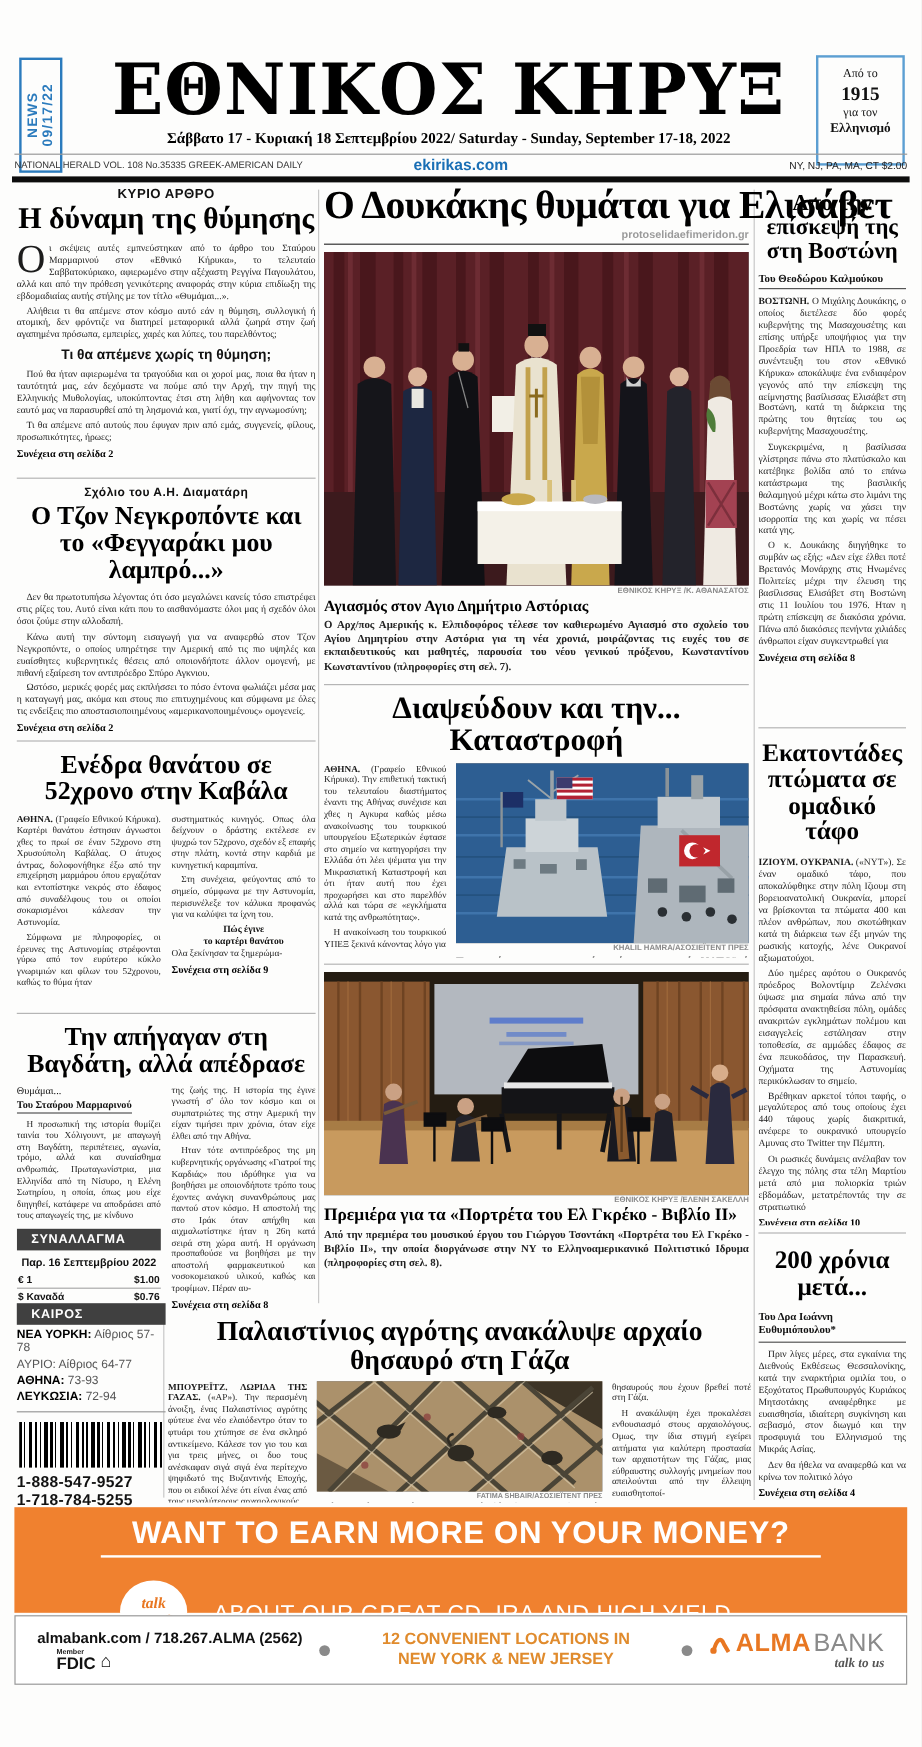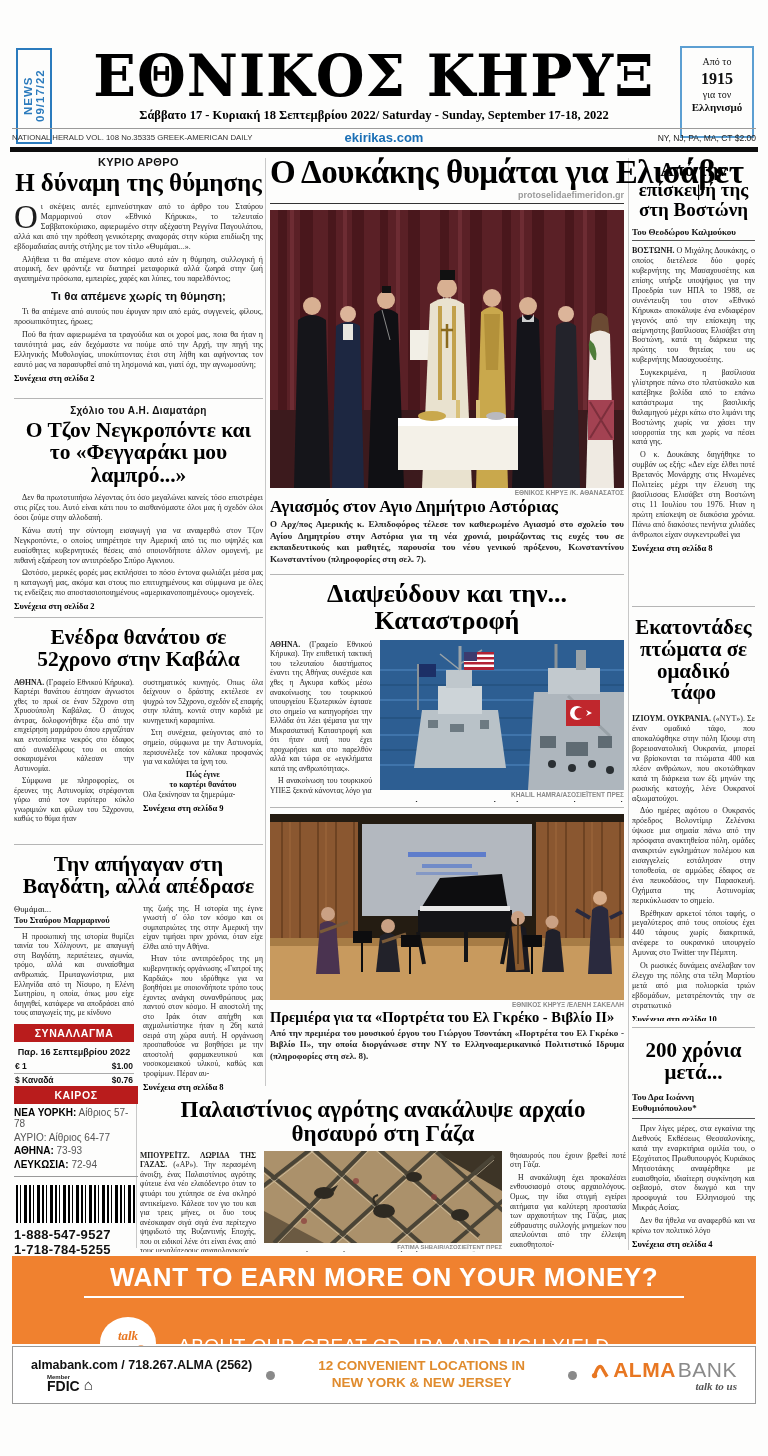--- a/index.html
+++ b/index.html
@@ -30,28 +30,28 @@
 
   
   .bodytxt { font-size:8px; line-height:1.24; text-align:justify; color:#1c1c1c; overflow-wrap:break-word; margin-bottom:3px; }
   .ind { text-indent:8px; }
   .continue { font-weight:bold; font-size:8.5px; margin-top:3px; color:#000; }
   .hl { font-weight:bold; text-align:center; line-height:1.04; color:#000; }
   .kicker { font-family:"Liberation Sans"; font-weight:bold; text-align:center; letter-spacing:0.4px; }
   .divider { height:1px; background:#b5b5b5; margin:6px 0; }
   .vrule { position:absolute; width:1px; background:#c8c8c8; }
   .credit { font-family:"Liberation Sans"; font-size:6.5px; font-weight:bold; color:#8a8a8a; text-align:right; margin-top:1px; }
-  .cap-title { font-weight:bold; font-size:17px; margin:1px 0 2px; color:#000; }
+  .cap-title { font-weight:bold; font-size:13px; margin:1px 0 2px; color:#000; }
   .cap-body { font-weight:bold; font-size:9px; line-height:1.3; text-align:justify; color:#222; }
   .clip { overflow:hidden; }
   .dropcap { float:left; font-size:33px; line-height:0.82; padding:2px 3px 0 0; font-weight:normal; }
   .byline { font-weight:bold; font-size:9px; border-bottom:1px solid #555; padding-bottom:3px; margin-bottom:5px; }
   .subhead { font-family:"Liberation Sans"; font-weight:bold; font-size:11.5px; text-align:center; margin:6px 0 5px; }
-  .bluebar { background:#b91c1c; color:#fff; font-family:"Liberation Sans"; font-weight:bold; font-size:10.5px;
-             text-align:center; padding:3px 12px; letter-spacing:0.6px; }
+  .bluebar { background:#404040; color:#fff; font-family:"Liberation Sans"; font-weight:bold; font-size:10.5px;
+             padding:3px 12px; letter-spacing:0.6px; }
 
   
   .col-left   { position:absolute; left:14px; top:156px; width:249px; }
   .col-center { position:absolute; left:270px; top:156px; width:354px; }
   .col-right  { position:absolute; left:632px; top:156px; width:123px; }
   .left-bottom{ position:absolute; left:14px; top:1086px; width:124px; }
   .gaza-block { position:absolute; left:140px; top:1098px; width:486px; height:154px; overflow:hidden; }
 
   .two-col { display:flex; gap:9px; }
   .two-col > div { flex:1; min-width:0; }
@@ -129,22 +129,22 @@
   <div class="vrule" style="left:136px; top:1096px; height:152px;"></div>
 
   <section class="col-left">
 
     <article class="clip" style="height:236px;">
       <div class="kicker" style="font-size:11px;">ΚΥΡΙΟ ΑΡΘΡΟ</div>
       <h2 class="hl" style="font-size:25px; margin:2px 0 6px;">Η δύναμη της θύμησης</h2>
       <p class="bodytxt"><span class="dropcap">Ο</span><span>ι σκέψεις αυτές εμπνεύστηκαν από το άρθρο του Σταύρου Μαρμαρινού στον «Εθνικό Κήρυκα», το τελευταίο Σαββατοκύριακο, αφιερωμένο στην αξέχαστη Ρεγγίνα Παγουλάτου, αλλά και από την πρόθεση γενικότερης αναφοράς στην κύρια επιδίωξη της εβδομαδιαίας αυτής στήλης με τον τίτλο «Θυμάμαι...».</span></p>
       <p class="bodytxt ind">Αλήθεια τι θα απέμενε στον κόσμο αυτό εάν η θύμηση, συλλογική ή ατομική, δεν φρόντιζε να διατηρεί μεταφορικά αλλά ζωηρά στην ζωή αγαπημένα πρόσωπα, εμπειρίες, χαρές και λύπες, του παρελθόντος;</p>
       <div class="subhead">Τι θα απέμενε χωρίς τη θύμηση;</div>
+      <p class="bodytxt ind">Πού θα ήταν αφιερωμένα τα τραγούδια και οι χοροί μας, ποια θα ήταν η ταυτότητά μας, εάν δεχόμαστε να πούμε από την Αρχή, την πηγή της Ελληνικής Μυθολογίας, υποκύπτοντας έτσι στη λήθη και αφήνοντας τον εαυτό μας να παρασυρθεί από τη λησμονιά και, γιατί όχι, την αγνωμοσύνη;</p>
       <p class="bodytxt ind">Τι θα απέμενε από αυτούς που έφυγαν πριν από εμάς, συγγενείς, φίλους, προσωπικότητες, ήρωες;</p>
-      <p class="bodytxt ind">Πού θα ήταν αφιερωμένα τα τραγούδια και οι χοροί μας, ποια θα ήταν η ταυτότητά μας, εάν δεχόμαστε να πούμε από την Αρχή, την πηγή της Ελληνικής Μυθολογίας, υποκύπτοντας έτσι στη λήθη και αφήνοντας τον εαυτό μας να παρασυρθεί από τη λησμονιά και, γιατί όχι, την αγνωμοσύνη;</p>
       <div class="continue">Συνέχεια στη σελίδα 2</div>
     </article>
     <div class="divider"></div>
 
     <article class="clip" style="height:206px;">
       <div class="kicker" style="font-size:10px;">Σχόλιο του Α.Η. Διαματάρη</div>
       <h2 class="hl" style="font-size:21.5px; margin:3px 0 7px;">Ο Τζον Νεγκροπόντε και το «Φεγγαράκι μου λαμπρό...»</h2>
       <p class="bodytxt ind">Δεν θα πρωτοτυπήσω λέγοντας ότι όσο μεγαλώνει κανείς τόσο επιστρέφει στις ρίζες του. Αυτό είναι κάτι που το αισθανόμαστε όλοι μας ή σχεδόν όλοι όσοι ζούμε στην αλλοδαπή.</p>
       <p class="bodytxt ind">Κάνω αυτή την σύντομη εισαγωγή για να αναφερθώ στον Τζον Νεγκροπόντε, ο οποίος υπηρέτησε την Αμερική από τις πιο υψηλές και ευαίσθητες κυβερνητικές θέσεις από οποιονδήποτε άλλον ομογενή, με πιθανή εξαίρεση τον αντιπρόεδρο Σπύρο Αγκνιου.</p>
       <p class="bodytxt ind">Ωστόσο, μερικές φορές μας εκπλήσσει το πόσο έντονα φωλιάζει μέσα μας η καταγωγή μας, ακόμα και στους πιο επιτυχημένους και σύμφωνα με όλες τις ενδείξεις πιο αποστασιοποιημένους «αμερικανοποιημένους» ομογενείς.</p>

